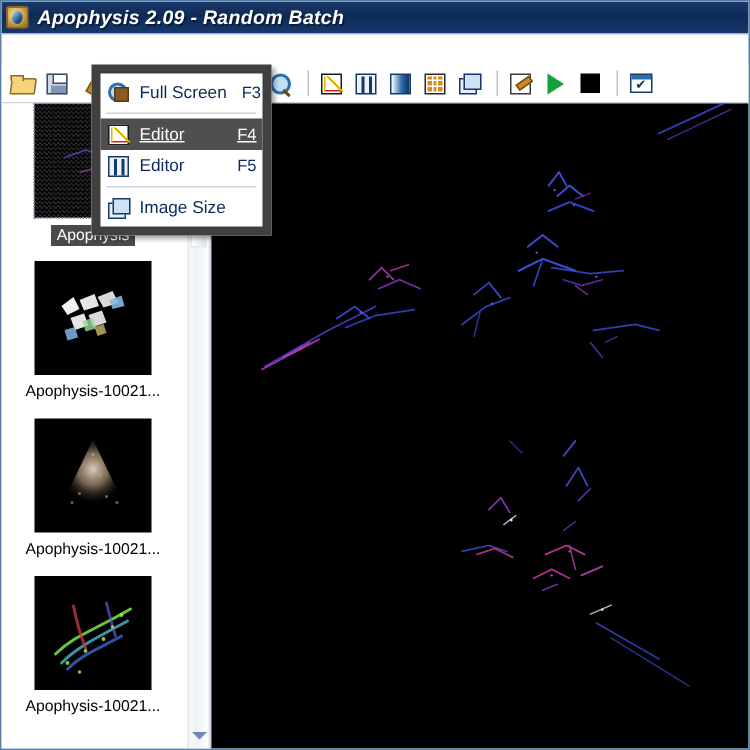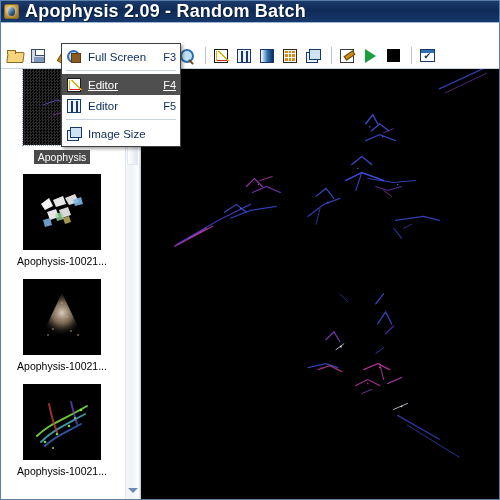--- a/index.html
+++ b/index.html
@@ -25,23 +25,24 @@
     background:radial-gradient(circle at 40% 35%,#f4e6b4 0%,#d8b259 40%,#8a6320 100%);
     display:flex; align-items:center; justify-content:center; margin-right:6px;
     flex:0 0 auto;
   }
   .title-icon span {
     width:7px; height:9px; border-radius:50%;
     background:linear-gradient(135deg,#cfe4f5,#2b5f96 60%,#0d2a4e);
     display:block;
   }
   .title-text {
-    color:#ffffff; font-weight:bold; font-size:18px;
+    color:#ffffff; font-weight:bold; font-size:13px;
     letter-spacing:0.2px; white-space:nowrap;
     text-shadow:1px 1px 0 rgba(0,0,0,.45);
+    font-style:italic;
   }
 
   
   .menubar {
     position:absolute; left:0; top:22px; width:498px; height:20px;
     background:#ffffff; display:flex; align-items:stretch;
     border-bottom:1px solid #dfe6ee;
   }
   .menu-item {
     padding:0 8px; display:flex; align-items:center; color:#0b2a5b;
@@ -184,21 +185,21 @@
   
   .canvas {
     position:absolute; left:140px; top:68px; right:0; bottom:0;
     background:#000000; overflow:hidden;
   }
   .canvas svg { display:block; width:100%; height:100%; }
 
   
   .dropdown {
     position:absolute; left:60px; top:42px; width:120px;
-    background:#ffffff; border:1px solid #404040;
+    background:#ffffff; border:6px solid #404040;
     box-shadow:2px 2px 3px rgba(0,0,0,.35);
     padding:2px 0; z-index:50;
   }
   .dd-item {
     height:21px; display:flex; align-items:center; padding:0 4px;
     color:#0b2a5b; font-size:11.5px; white-space:nowrap; cursor:default;
   }
   .dd-item.highlight { background:#4f4f4f; color:#ffffff;text-decoration:underline; }
   .dd-ico { width:16px; height:15px; flex:0 0 auto; margin-right:6px;
             display:flex; align-items:center; justify-content:center; }

